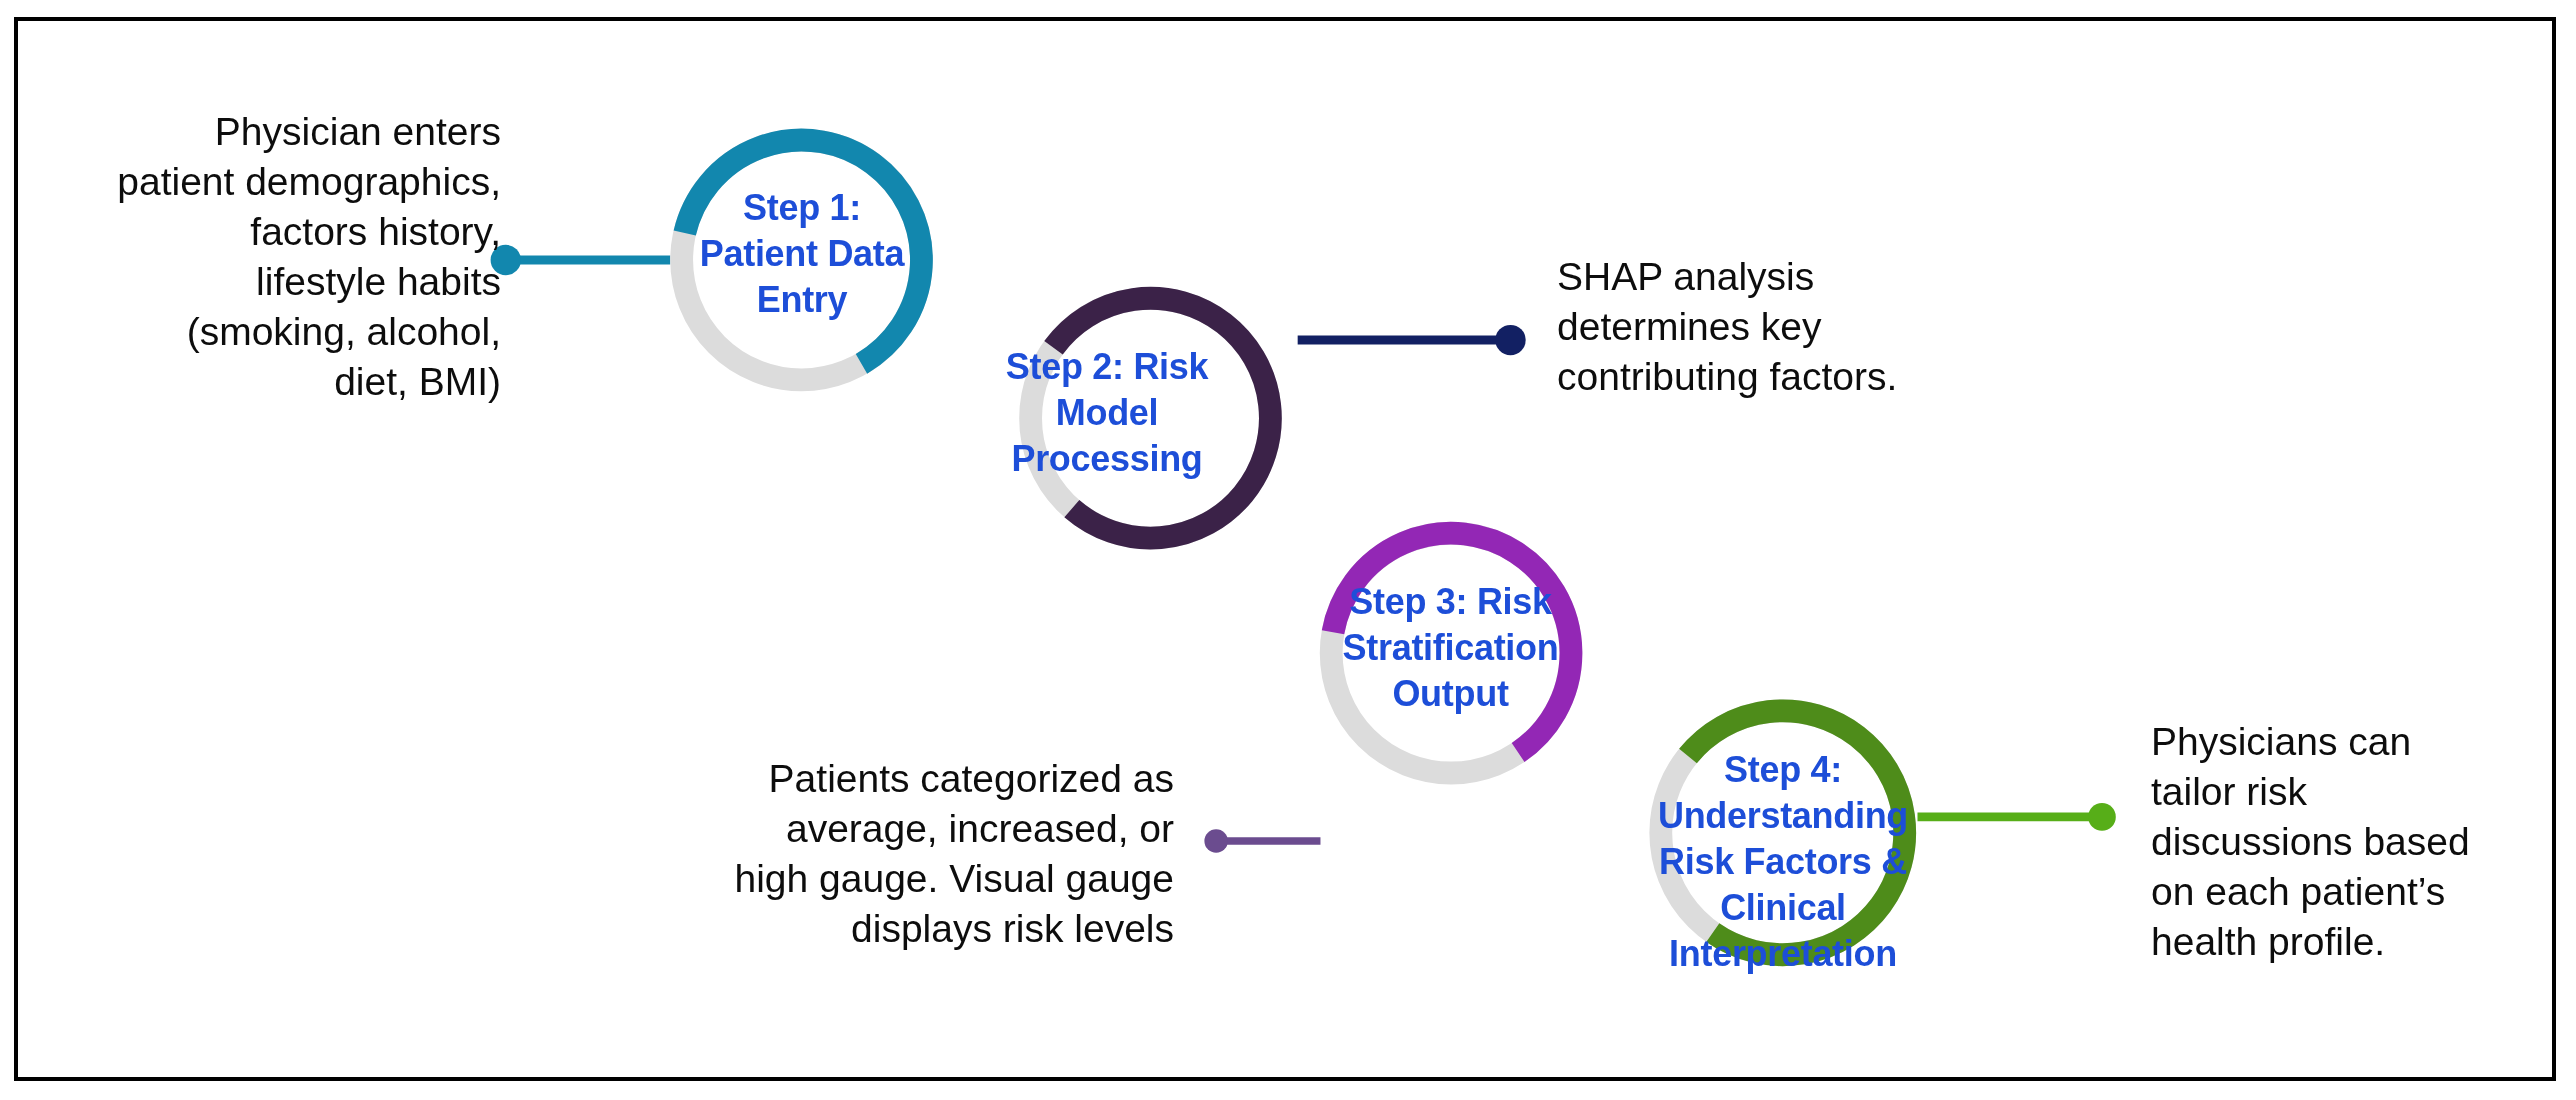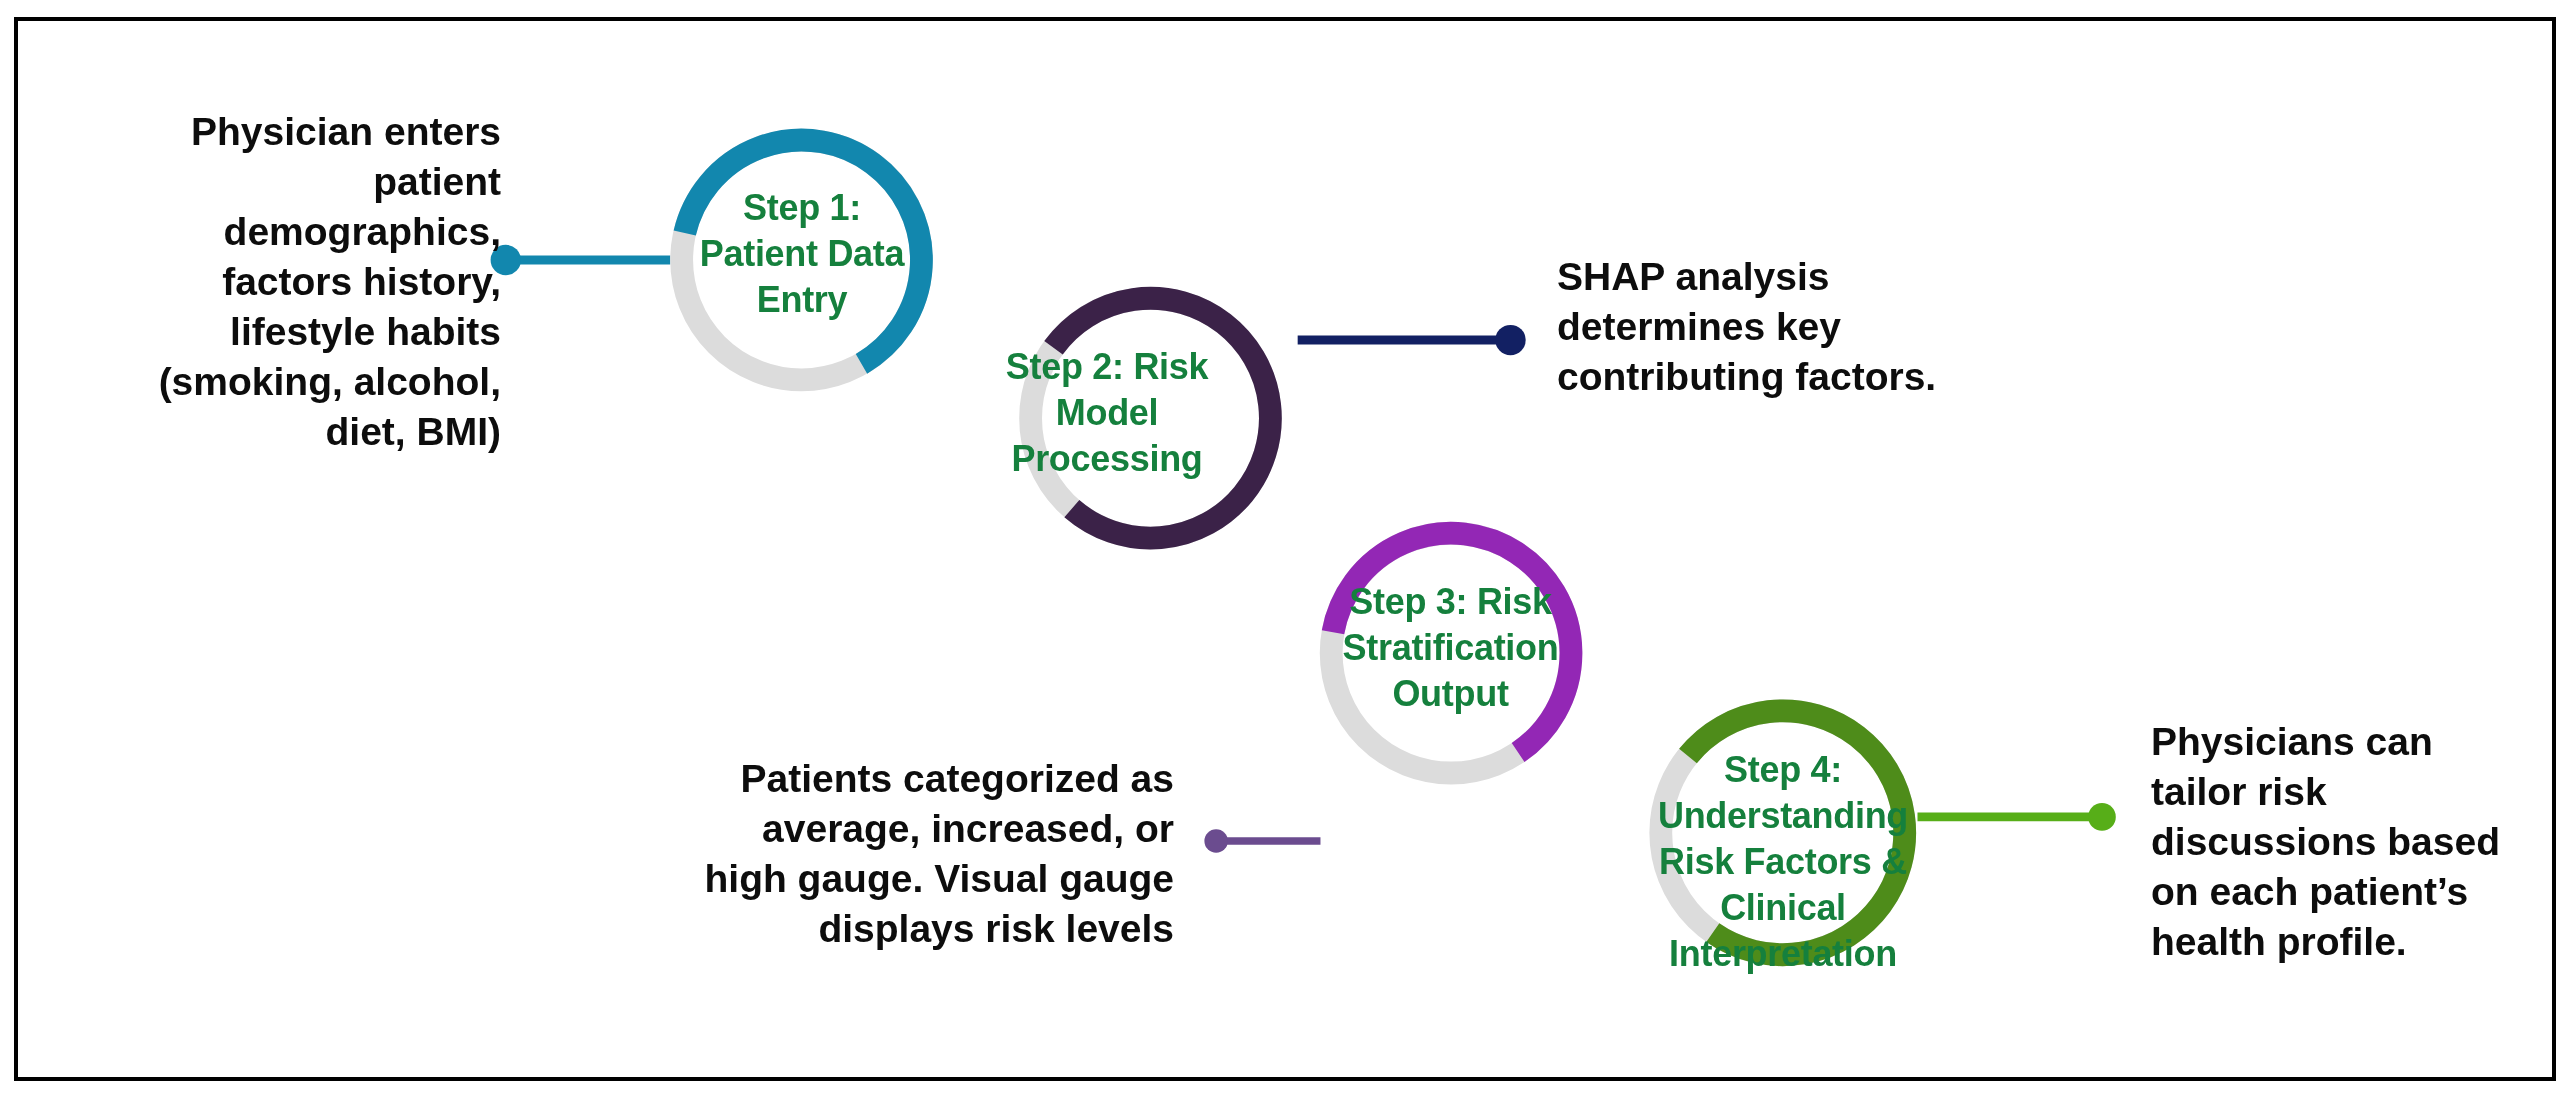--- a/index.html
+++ b/index.html
@@ -32,29 +32,29 @@
     top: 0;
     width: 2576px;
     height: 1101px;
   }
   .step-label {
     position: absolute;
     text-align: center;
     font-weight: bold;
     font-size: 36px;
     line-height: 46px;
-    color: #15803d;
+    color: #1d4ed8;
     letter-spacing: -0.3px;
   }
   .caption {
     position: absolute;
     font-size: 39px;
     line-height: 50px;
     color: #0d0d0d;
-    font-weight: bold;
+    font-weight: normal;
   }
   .cap-right-align { text-align: right; }
   .cap-left-align  { text-align: left; }
 </style>
 </head>
 <body>
 
 <div id="canvas">
 
   <div id="frame"></div>

